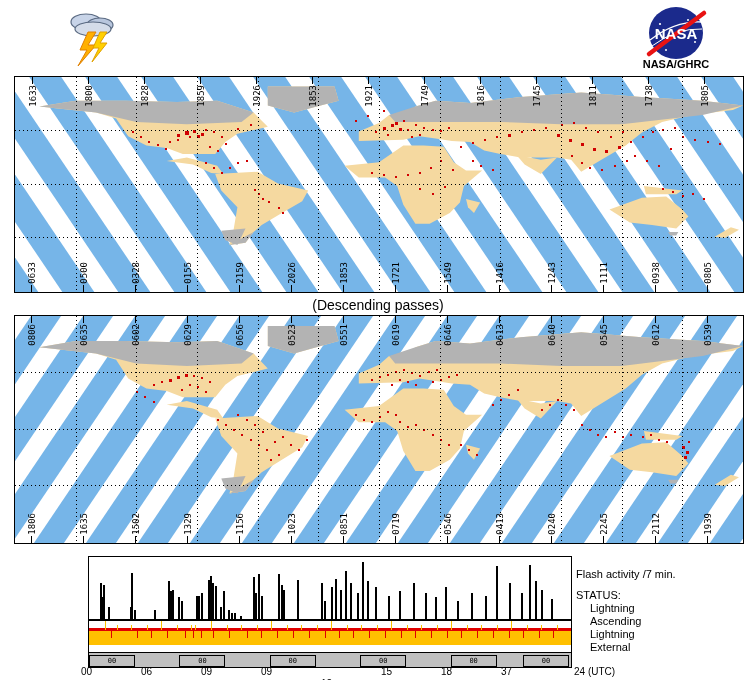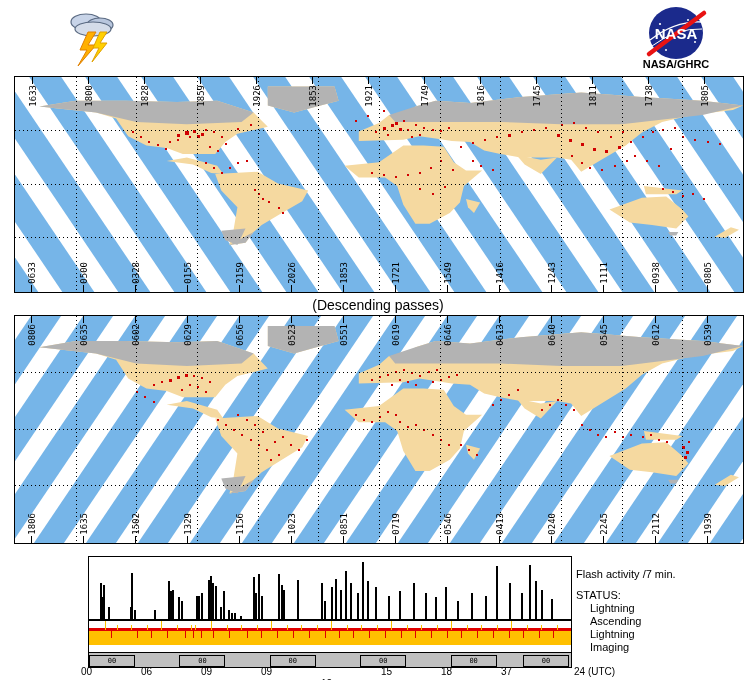--- a/index.html
+++ b/index.html
@@ -713,16 +713,16 @@
     </div>
   <div class="utclbl">24 (UTC)</div>
 
   <div class="legend">
     <div>Flash activity /7 min.</div>
     <div class="sp"></div>
     <div>STATUS:</div>
     <div class="indent">Lightning</div>
     <div class="indent">Ascending</div>
     <div class="indent">Lightning</div>
-    <div class="indent">Imaging</div>
+    <div class="indent">External</div>
   </div>
 
 </div>
 
 </body></html>

